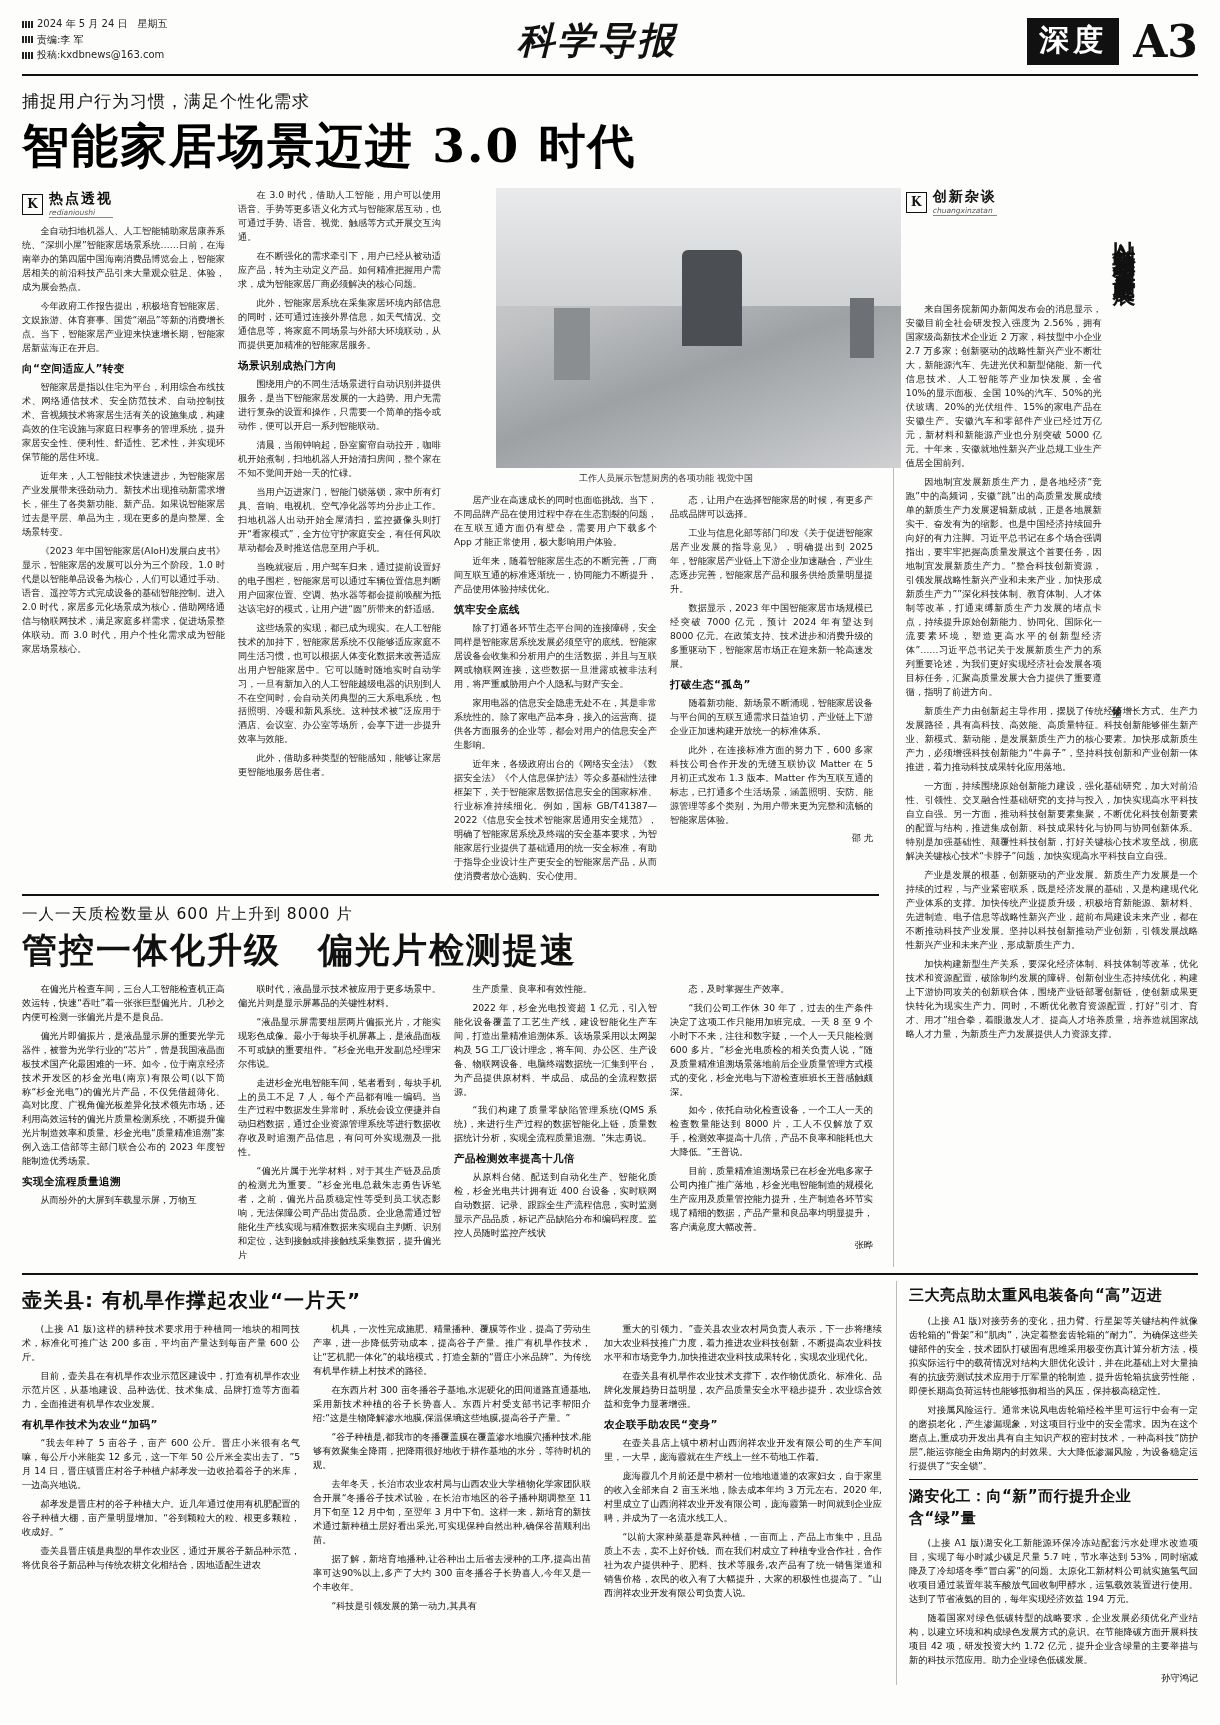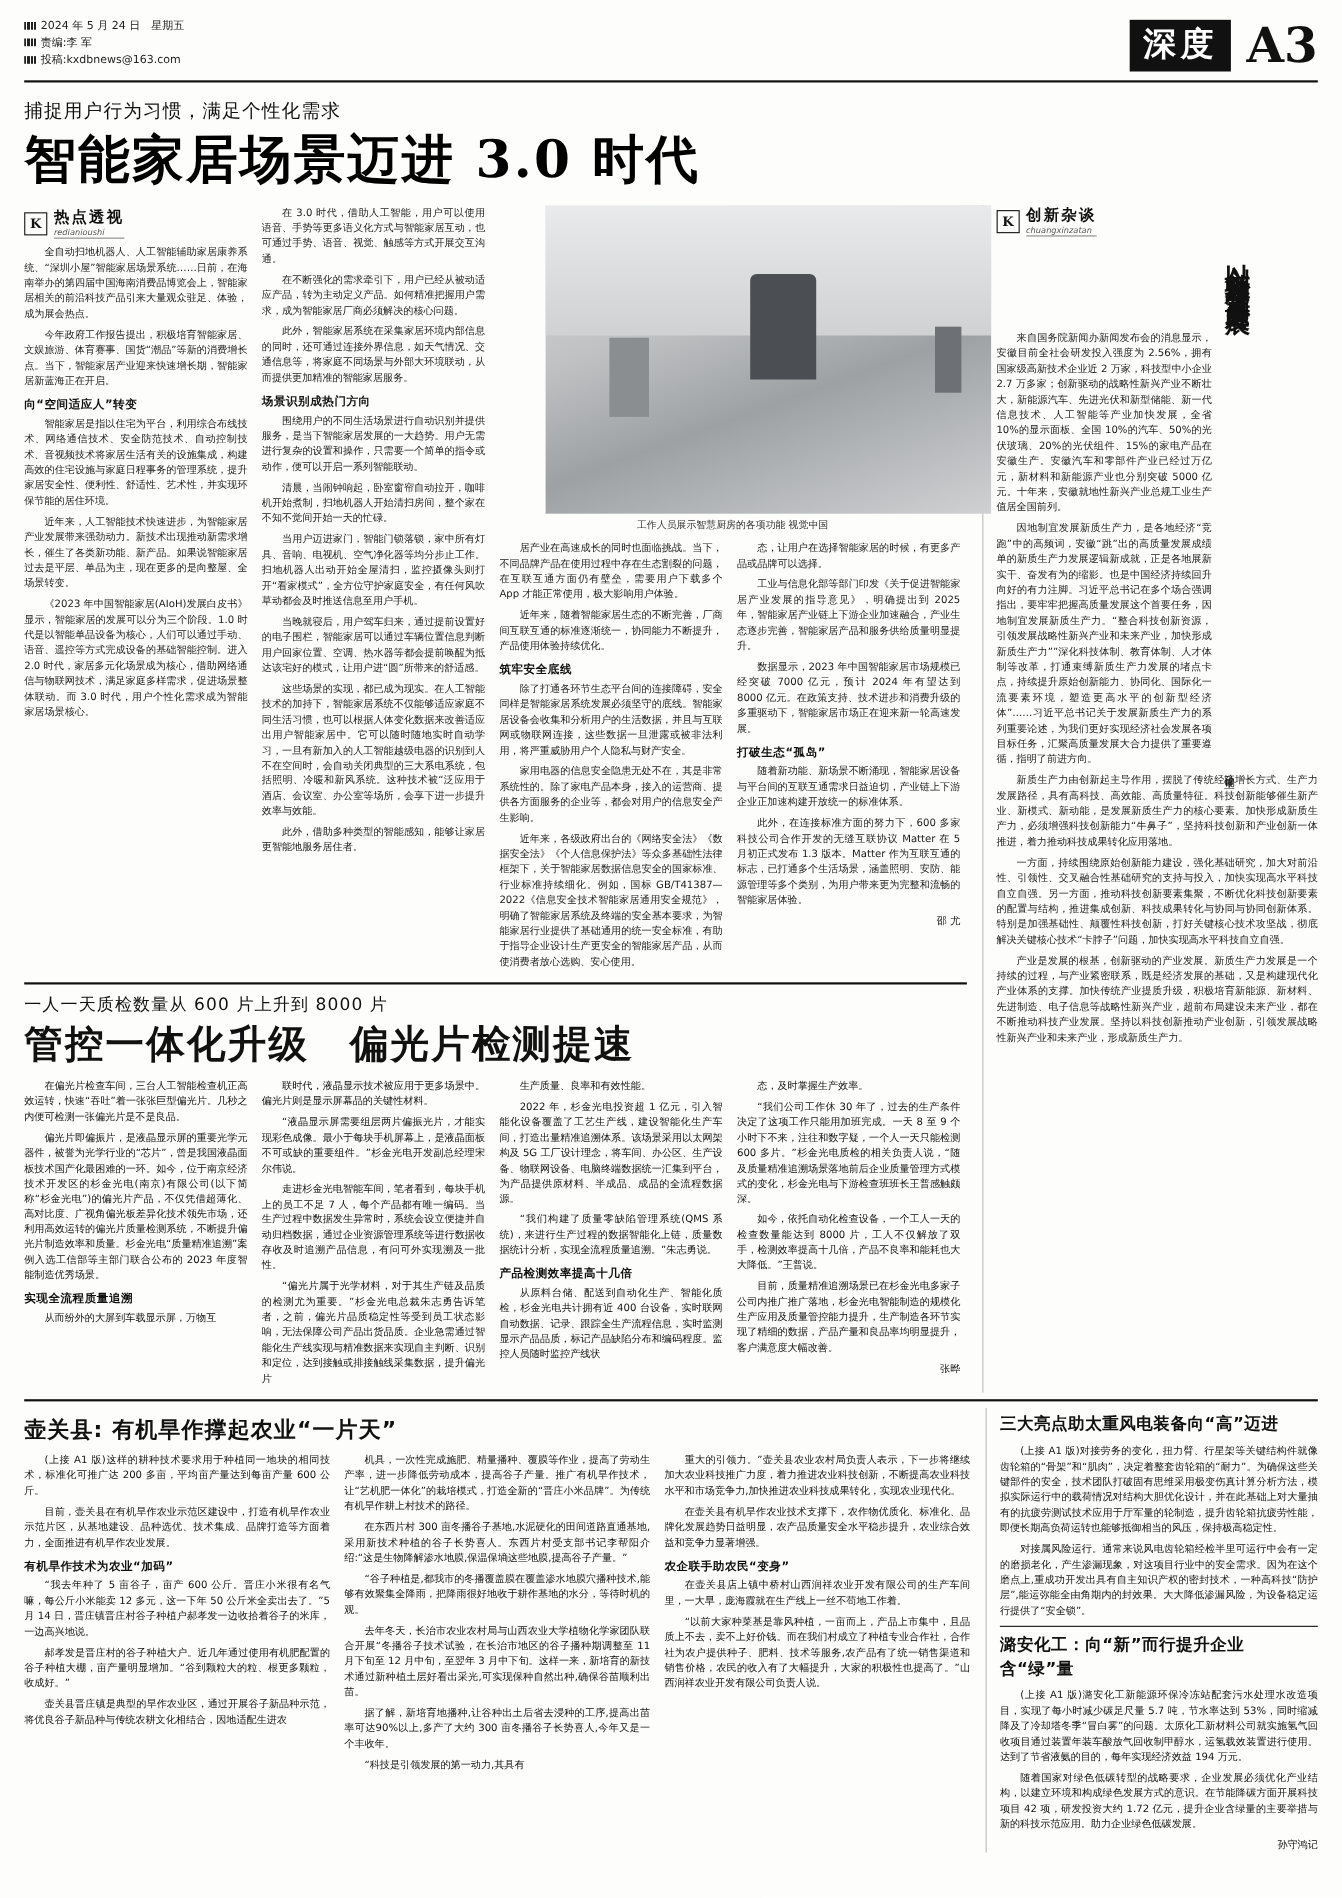--- a/index.html
+++ b/index.html
@@ -70,20 +70,23 @@
 </head>
 <body>
 
 <div class="page">
 
   <div class="masthead">
     <div class="mh-left">
       <div><span class="mh-bar"></span><span>2024 年 5 月 24 日　星期五</span></div>
       <div><span class="mh-bar"></span><span>责编:李 军</span></div>
       <div><span class="mh-bar"></span><span>投稿:kxdbnews@163.com</span></div>
+    </div>
+    <div class="mh-center">
+      <div class="logo-title">科学导报</div>
     </div>
     <div class="mh-right">
       <div class="depth-box">深度</div>
       <div class="page-no">A3</div>
     </div>
   </div>
 
   <div class="lead-kicker">捕捉用户行为习惯，满足个性化需求</div>
   <div class="headline">智能家居场景迈进 3.0 时代</div>
 
@@ -197,20 +200,21 @@
           <p>因地制宜发展新质生产力，是各地经济“竞跑”中的高频词，安徽“跳”出的高质量发展成绩单的新质生产力发展逻辑新成就，正是各地展新实干、奋发有为的缩影。也是中国经济持续回升向好的有力注脚。习近平总书记在多个场合强调指出，要牢牢把握高质量发展这个首要任务，因地制宜发展新质生产力。“整合科技创新资源，引领发展战略性新兴产业和未来产业，加快形成新质生产力””深化科技体制、教育体制、人才体制等改革，打通束缚新质生产力发展的堵点卡点，持续提升原始创新能力、协同化、国际化一流要素环境，塑造更高水平的创新型经济体”……习近平总书记关于发展新质生产力的系列重要论述，为我们更好实现经济社会发展各项目标任务，汇聚高质量发展大合力提供了重要遵循，指明了前进方向。</p>
         </div>
         <div>
           <div class="vtitle">以创新驱动引领高质量发展</div>
           <div class="vauthor">孙锡玉</div>
         </div>
       </div>
       <p>新质生产力由创新起主导作用，摆脱了传统经济增长方式、生产力发展路径，具有高科技、高效能、高质量特征。科技创新能够催生新产业、新模式、新动能，是发展新质生产力的核心要素。加快形成新质生产力，必须增强科技创新能力“牛鼻子”，坚持科技创新和产业创新一体推进，着力推动科技成果转化应用落地。</p>
       <p>一方面，持续围绕原始创新能力建设，强化基础研究，加大对前沿性、引领性、交叉融合性基础研究的支持与投入，加快实现高水平科技自立自强。另一方面，推动科技创新要素集聚，不断优化科技创新要素的配置与结构，推进集成创新、科技成果转化与协同与协同创新体系。特别是加强基础性、颠覆性科技创新，打好关键核心技术攻坚战，彻底解决关键核心技术“卡脖子”问题，加快实现高水平科技自立自强。</p>
       <p>产业是发展的根基，创新驱动的产业发展。新质生产力发展是一个持续的过程，与产业紧密联系，既是经济发展的基础，又是构建现代化产业体系的支撑。加快传统产业提质升级，积极培育新能源、新材料、先进制造、电子信息等战略性新兴产业，超前布局建设未来产业，都在不断推动科技产业发展。坚持以科技创新推动产业创新，引领发展战略性新兴产业和未来产业，形成新质生产力。</p>
+      <p>加快构建新型生产关系，要深化经济体制、科技体制等改革，优化技术和资源配置，破除制约发展的障碍。创新创业生态持续优化，构建上下游协同攻关的创新联合体，围绕产业链部署创新链，使创新成果更快转化为现实生产力。同时，不断优化教育资源配置，打好“引才、育才、用才”组合拳，着眼激发人才、提高人才培养质量，培养造就国家战略人才力量，为新质生产力发展提供人力资源支撑。</p>
     </div>
   </div>
 
   <div class="rule-thick"></div>
 
   <div class="bottom-wrap">
     <div class="bl">
       <div class="b-headline">壶关县: 有机旱作撑起农业“一片天”</div>
       <div class="cols5">
         <div class="col5" style="width:278px;">
@@ -228,20 +232,21 @@
           <p>去年冬天，长治市农业农村局与山西农业大学植物化学家团队联合开展“冬播谷子技术试验，在长治市地区的谷子播种期调整至 11 月下旬至 12 月中旬，至翌年 3 月中下旬。这样一来，新培育的新技术通过新种植土层好看出采光,可实现保种自然出种,确保谷苗顺利出苗。</p>
           <p>据了解，新培育地播种,让谷种出土后省去浸种的工序,提高出苗率可达90%以上,多产了大约 300 亩冬播谷子长势喜人,今年又是一个丰收年。</p>
           <p>“科技是引领发展的第一动力,其具有</p>
           <p></p>
         </div>
         <div class="col5" style="width:278px;">
           <p>重大的引领力。”壶关县农业农村局负责人表示，下一步将继续加大农业科技推广力度，着力推进农业科技创新，不断提高农业科技水平和市场竞争力,加快推进农业科技成果转化，实现农业现代化。</p>
           <p>在壶关县有机旱作农业技术支撑下，农作物优质化、标准化、品牌化发展趋势日益明显，农产品质量安全水平稳步提升，农业综合效益和竞争力显著增强。</p>
           <div class="subhead">农企联手助农民“变身”</div>
           <p>在壶关县店上镇中桥村山西润祥农业开发有限公司的生产车间里，一大早，庞海霞就在生产线上一丝不苟地工作着。</p>
+          <p>庞海霞几个月前还是中桥村一位地地道道的农家妇女，自于家里的收入全部来自 2 亩玉米地，除去成本年均 3 万元左右。2020 年,村里成立了山西润祥农业开发有限公司，庞海霞第一时间就到企业应聘，并成为了一名流水线工人。</p>
           <p>“以前大家种菜基是靠风种植，一亩而上，产品上市集中，且品质上不去，卖不上好价钱。而在我们村成立了种植专业合作社，合作社为农户提供种子、肥料、技术等服务,农产品有了统一销售渠道和销售价格，农民的收入有了大幅提升，大家的积极性也提高了。”山西润祥农业开发有限公司负责人说。</p>
         </div>
       </div>
     </div>
 
     <div class="br">
       <div class="br-headline">三大亮点助太重风电装备向“高”迈进</div>
       <p>(上接 A1 版)对接劳务的变化，扭力臂、行星架等关键结构件就像齿轮箱的“骨架”和“肌肉”，决定着整套齿轮箱的“耐力”。为确保这些关键部件的安全，技术团队打破固有思维采用极变伤真计算分析方法，模拟实际运行中的载荷情况对结构大胆优化设计，并在此基础上对大量抽有的抗疲劳测试技术应用于厅军量的轮制造，提升齿轮箱抗疲劳性能，即便长期高负荷运转也能够抵御相当的风压，保持极高稳定性。</p>
       <p>对接属风险运行。通常来说风电齿轮箱经检半里可运行中会有一定的磨损老化，产生渗漏现象，对这项目行业中的安全需求。因为在这个磨点上,重成功开发出具有自主知识产权的密封技术，一种高科技“防护层”,能运弥能全由角期内的封效果。大大降低渗漏风险，为设备稳定运行提供了“安全锁”。</p>
       <div class="rule-thin"></div>

